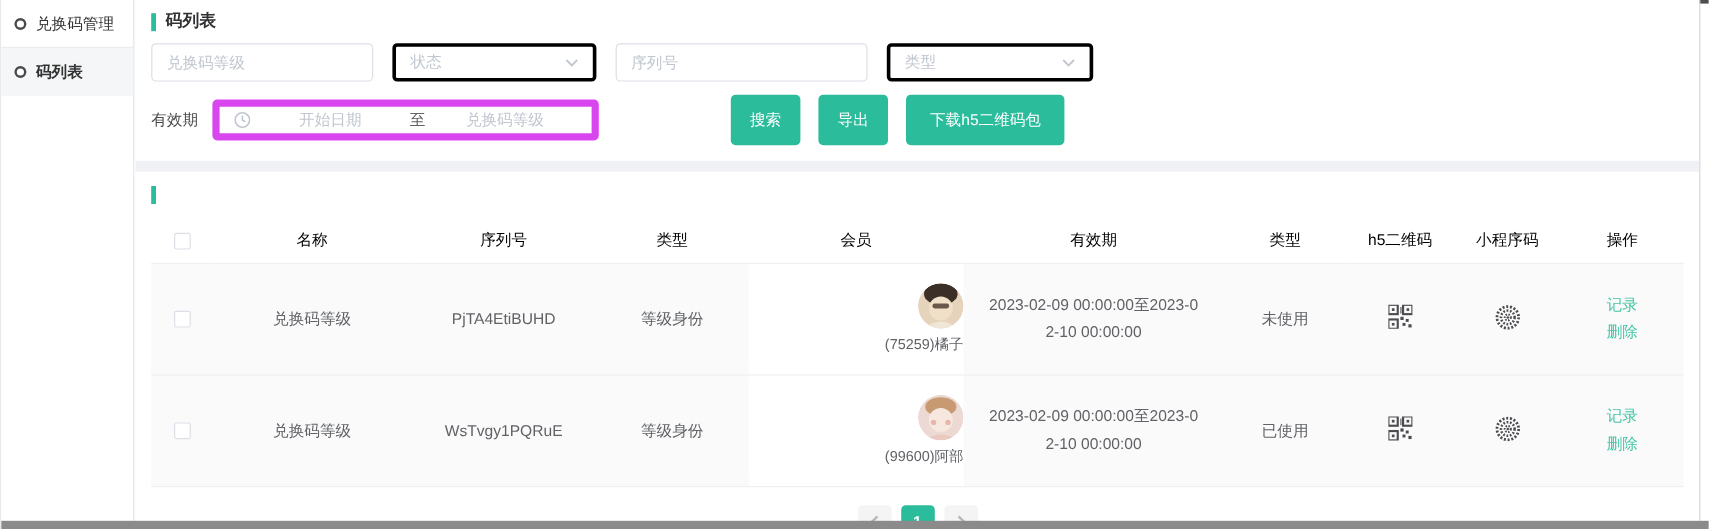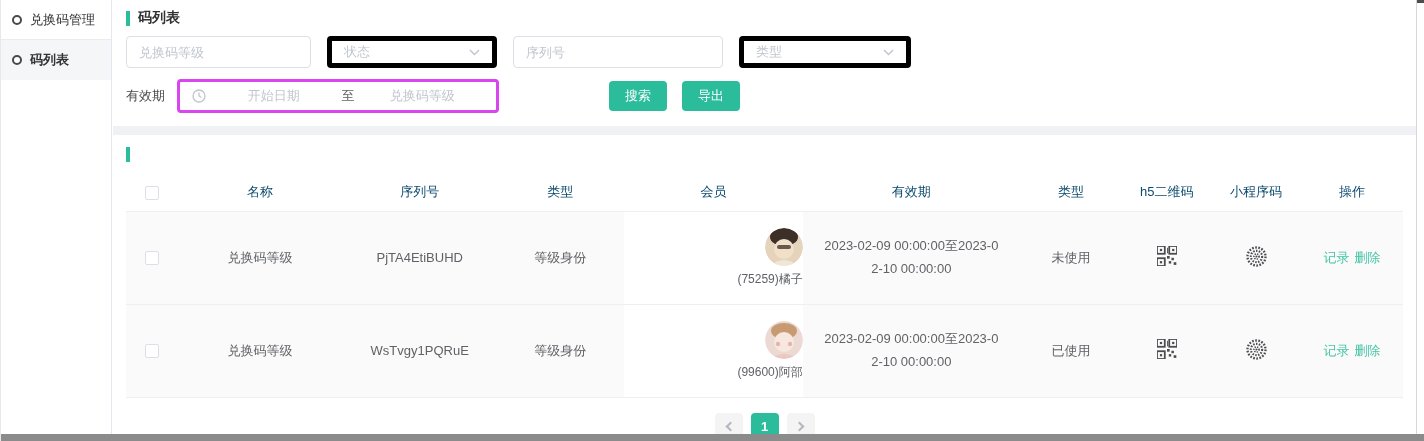--- a/index.html
+++ b/index.html
@@ -23,51 +23,51 @@
   
   .main { position:absolute; left:112px; top:0; right:8px; bottom:7px; background:#fff; }
 
   .sec-title { display:flex; align-items:center; gap:8px; margin-left:13px; }
   .bar { width:4px; height:15px; background:#2bbc9c; }
   .sec-title-text { font-size:14px; font-weight:bold; color:#303133; }
 
   .filter-row1 { display:flex; gap:16px; margin:9px 0 0 13px; }
   .inp { height:32px; border:1px solid #dcdfe6; border-radius:4px; padding:0 12px; font-size:13px; color:#606266; background:#fff; outline:none; }
   .inp::placeholder { color:#c0c6cf; }
-  .sel { height:32px; border:5px solid #000000; border-radius:4px; padding:0 12px; font-size:13px; color:#c0c6cf; background:#fff; display:flex; align-items:center; justify-content:space-between; cursor:pointer; }
+  .sel { height:32px; border:3px solid #000000; border-radius:4px; padding:0 12px; font-size:13px; color:#c0c6cf; background:#fff; display:flex; align-items:center; justify-content:space-between; cursor:pointer; }
   .w1{width:185px;} .w2{width:170px;} .w3{width:185px;} .w4{width:210px;} .w5{width:172px;}
 
   .filter-row2 { display:flex; align-items:center; margin:11px 0 0 13px; }
   .validity-label { font-size:13px; color:#4a4a4a; margin-right:12px; }
-  .date-range { width:322px; height:34px; border:3px solid #d946ef; border-radius:4px; display:flex; align-items:center; padding:0 12px; gap:6px; background:#fff; cursor:pointer; }
+  .date-range { width:322px; height:34px; border:6px solid #d946ef; border-radius:4px; display:flex; align-items:center; padding:0 12px; gap:6px; background:#fff; cursor:pointer; }
   .date-range .ph { flex:1; text-align:center; font-size:13px; color:#c0c6cf; }
   .date-range .sep { font-size:13px; color:#606266; }
 
   .btn-group { display:flex; gap:15px; margin-left:110px; }
-  .btn { height:30px; padding:0 16px; background:#2bbc9c; color:#fff; font-size:13px; border:none; border-radius:4px; cursor:pointer; white-space:nowrap; }
+  .btn { height:42px; padding:0 16px; background:#2bbc9c; color:#fff; font-size:13px; border:none; border-radius:4px; cursor:pointer; white-space:nowrap; }
   .btn.wide { padding:0 20px; }
 
   .gray-gap { height:9px; background:#f0f1f4; margin-top:13px; }
 
   .summary-wrap { margin-top:12px; }
   .summary-text { font-size:13px; font-weight:bold; color:#303133; }
 
   
   table { width:calc(100% - 26px); margin:11px 13px 0; border-collapse:collapse; table-layout:fixed; }
-  thead th { height:38px; font-size:13px; font-weight:400; color:#0c4a6e; text-align:center; background:#fff; }
+  thead th { height:38px; font-size:13px; font-weight:400; color:#000000; text-align:center; background:#fff; }
   tbody td { height:93px; background:#fafafa; text-align:center; vertical-align:middle; font-size:13px; color:#606266; border-top:1px solid #efefef; }
   tbody tr:last-child td { border-bottom:1px solid #efefef; }
   td.member-cell { background:#fff; border-radius:8px; }
   .chk { display:inline-block; width:14px; height:14px; border:1px solid #dcdfe6; border-radius:2px; background:#fff; cursor:pointer; vertical-align:middle; }
   .member-box { display:flex; flex-direction:column; align-items:flex-end; gap:5px; }
   .avatar { width:38px; height:38px; border-radius:50%; overflow:hidden; flex:0 0 auto; }
   .member-name { font-size:12px; color:#606266; }
   .validity-text { width:178px; margin:0 auto; word-break:break-all; line-height:1.7; }
   .link { color:#45c5a5; cursor:pointer; }
-  .actions { display:inline-flex; gap:5px; }
+  .actions { display:inline-flex; gap:5px;flex-direction:column; }
   .qr-wrap { display:inline-flex; align-items:center; justify-content:center; cursor:pointer; }
 
   
   .pagination { display:flex; justify-content:center; align-items:center; gap:8px; margin-top:15px; }
   .pg { width:28px; height:28px; border-radius:4px; background:#f4f4f5; display:flex; align-items:center; justify-content:center; cursor:pointer; }
   .pg.active { background:#2bbc9c; color:#fff; font-size:13px; font-weight:bold; }
   .chev { width:7px; height:7px; border-left:2px solid #b4b8bf; border-bottom:2px solid #b4b8bf; }
   .chev.left { transform:rotate(45deg); margin-left:3px; }
   .chev.right { transform:rotate(-135deg); margin-right:3px; }
 </style>
@@ -119,20 +119,21 @@
           <circle cx="7" cy="7" r="6" fill="none" stroke="#c0c6cf" stroke-width="1.3"></circle>
           <polyline points="7,3.5 7,7 9.5,8.5" fill="none" stroke="#c0c6cf" stroke-width="1.3"></polyline>
         </svg>
         <span class="ph">开始日期</span>
         <span class="sep">至</span>
         <span class="ph">兑换码等级</span>
       </div>
       <div class="btn-group">
         <button class="btn">搜索</button>
         <button class="btn">导出</button>
+        <button class="btn wide">下载h5二维码包</button>
       </div>
     </div>
   </section>
 
   <div class="gray-gap"></div>
 
   <section>
     <div class="sec-title summary-wrap">
       <span class="bar"></span>
     </div>

